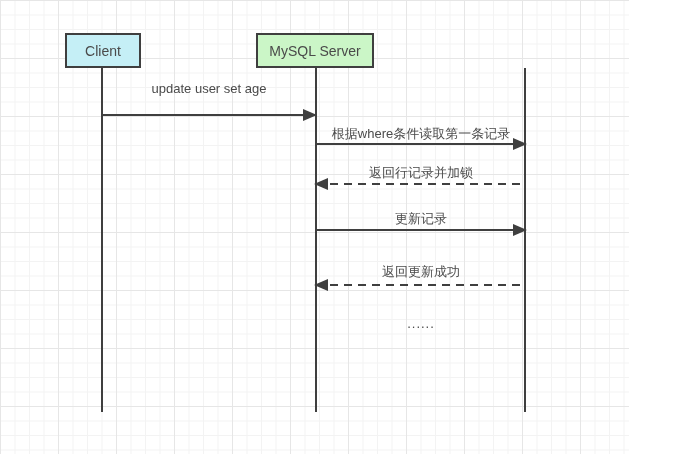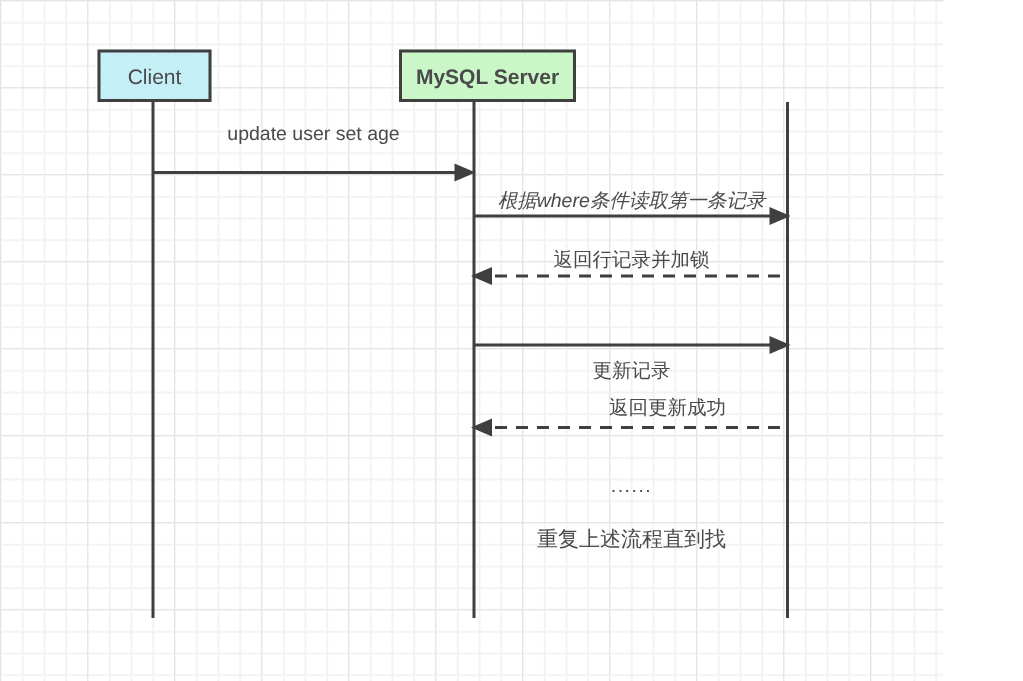--- a/index.html
+++ b/index.html
@@ -17,21 +17,21 @@
     background-size: 58px 58px, 58px 58px, 14.5px 14.5px, 14.5px 14.5px;
   }
 
   .actor {
     position:absolute; top:33px; height:35px;
     border:2px solid #3f3f3f;
     display:flex; align-items:center; justify-content:center;
     font-size:14px; color:#4a4a4a;
   }
   .actor-client  { left:65px;  width:76px;  background:#c5eff6; }
-  .actor-mysql   { left:266px; width:118px; background:#cbf6c7;font-weight:bold; }
+  .actor-mysql   { left:256px; width:118px; background:#cbf6c7; }
   .actor-innodb  { left:468px; width:117px; background:#fbc9c9; }
 
   .lifeline {
     position:absolute; top:68px; height:344px; width:2px; background:#3f3f3f;
   }
   .lifeline-client { left:101px; }
   .lifeline-mysql  { left:315px; }
   .lifeline-innodb { left:524px; }
 
   .msg-line {
@@ -74,39 +74,38 @@
   <div class="lifeline lifeline-mysql"></div>
   <div class="lifeline lifeline-innodb"></div>
 
   <div class="msg-label" style="left:209px; top:81px;">
     <div>update user set age</div>
   </div>
   <div class="msg-line" style="left:102px; top:114px; width:213px;">
     <div class="head right"></div>
   </div>
 
-  <div class="msg-label" style="left:421px; top:126px;font-style:italic;">根据where条件读取第一条记录</div>
+  <div class="msg-label" style="left:421px; top:126px;">根据where条件读取第一条记录</div>
   <div class="msg-line" style="left:316px; top:143px; width:209px;">
     <div class="head right"></div>
   </div>
 
   <div class="msg-label" style="left:421px; top:165px;">返回行记录并加锁</div>
   <div class="msg-line dashed" style="left:316px; top:183px; width:209px;">
     <div class="head left"></div>
   </div>
 
-  <div class="msg-label" style="left:421px; top:211px;margin-top:28px;">更新记录</div>
+  <div class="msg-label" style="left:421px; top:211px;">更新记录</div>
   <div class="msg-line" style="left:316px; top:229px; width:209px;">
     <div class="head right"></div>
   </div>
 
-  <div class="msg-label" style="left:421px; top:264px;margin-left:24px;">返回更新成功</div>
+  <div class="msg-label" style="left:421px; top:264px;">返回更新成功</div>
   <div class="msg-line dashed" style="left:316px; top:284px; width:209px;">
     <div class="head left"></div>
   </div>
 
   <div class="msg-label" style="left:421px; top:316px; letter-spacing:1px;">......</div>
 
   <div class="note-label" style="left:421px; top:350px;">
-    <div>重复上述流程直到找</div>
   </div>
 
 </div>
 
 </body></html>

